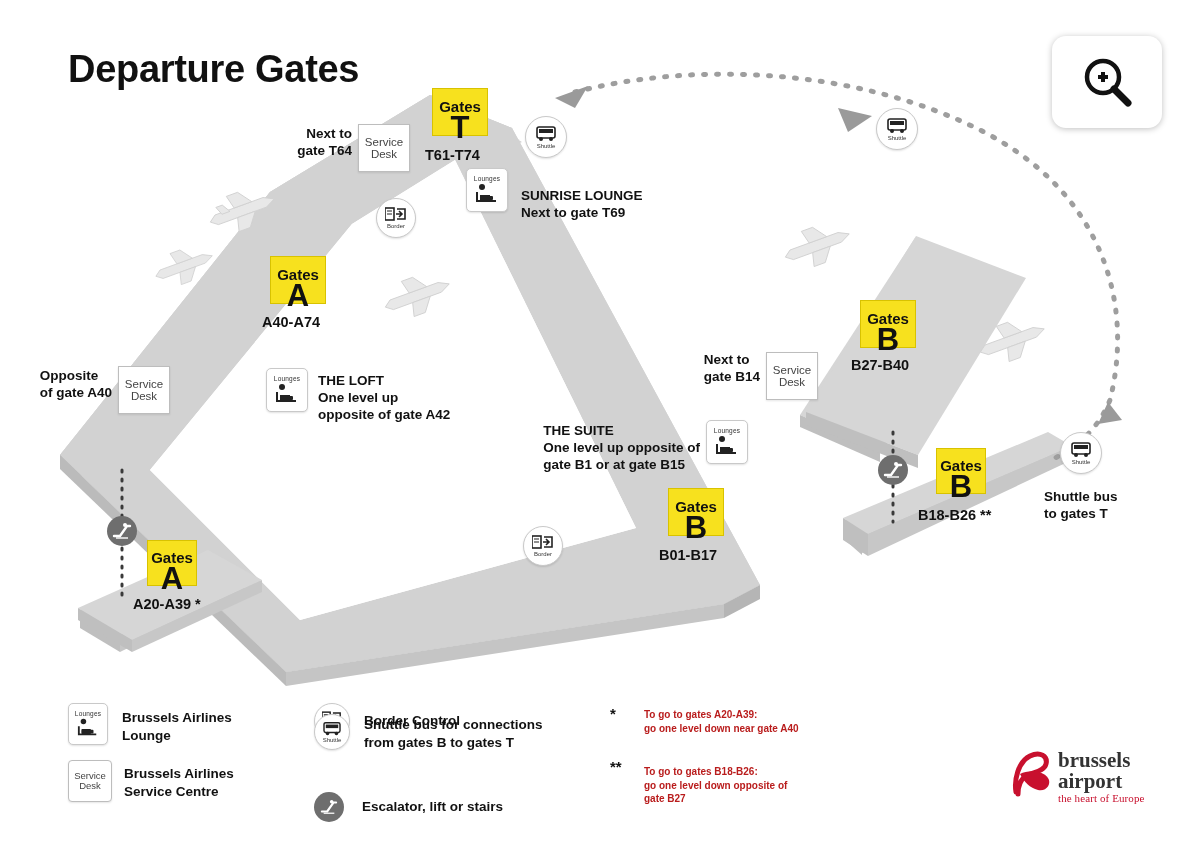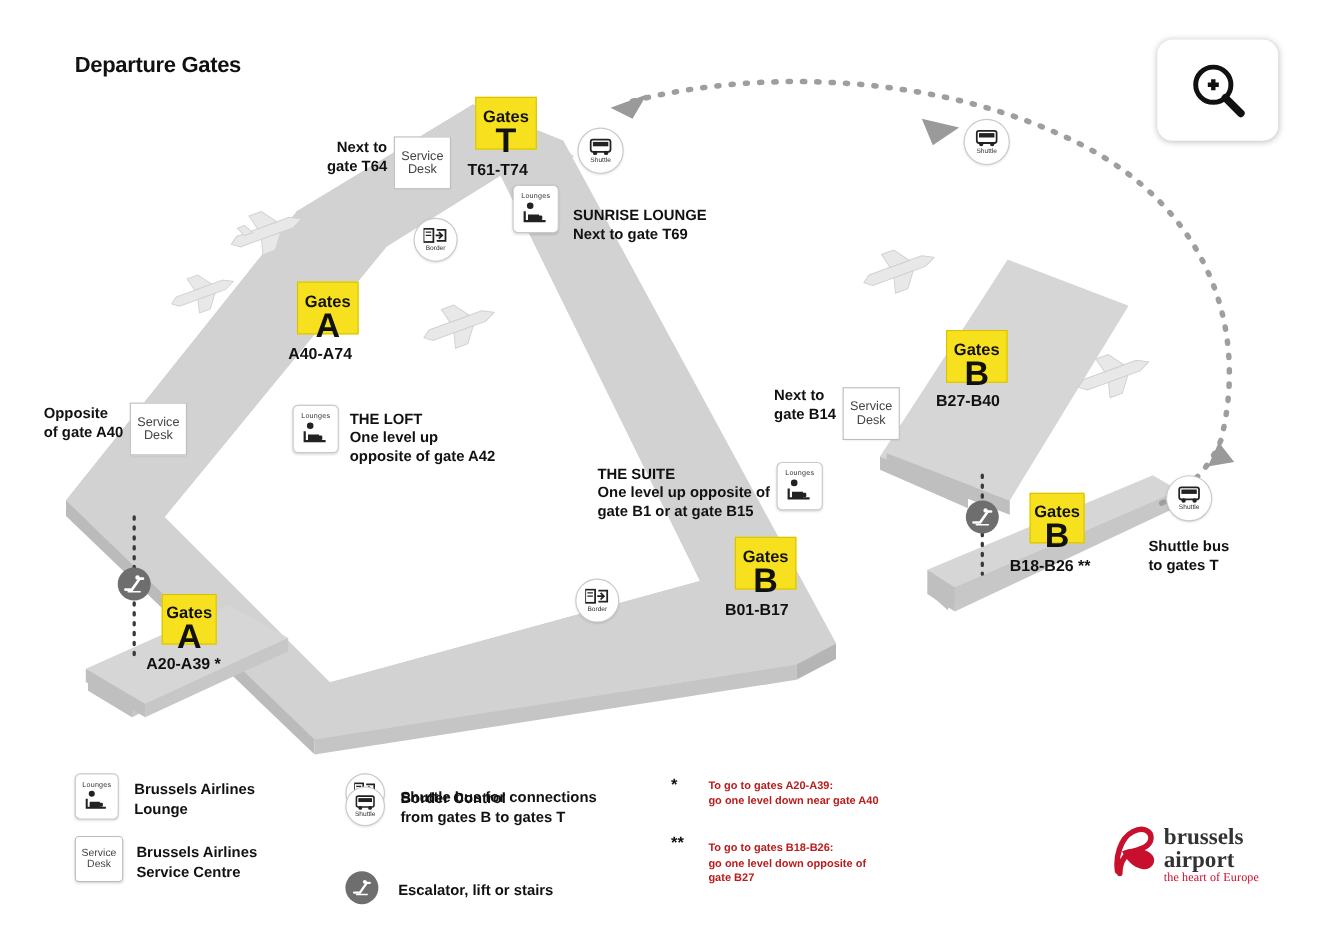--- a/index.html
+++ b/index.html
@@ -7,21 +7,21 @@
   body {
     width:1200px; height:855px; position:relative; background:#ffffff;
     font-family:"Liberation Sans", sans-serif; color:#111;
     overflow:hidden;
   }
   .map-root { position:absolute; inset:0; }
 
   
   #page-title {
     position:absolute; left:68px; top:48px;
-    font-size:20px; font-weight:bold; letter-spacing:-0.3px; color:#111;
+    font-size:38px; font-weight:bold; letter-spacing:-0.3px; color:#111;
   }
 
   
   #zoom-button {
     position:absolute; left:1052px; top:36px; width:110px; height:92px;
     background:#fff; border-radius:14px; box-shadow:0 1px 6px rgba(0,0,0,0.25);
     display:flex; align-items:center; justify-content:center; cursor:pointer;
   }
 
   
@@ -63,21 +63,21 @@
   }
   .service-box span { font-size:11.5px; color:#444; }
 
   
   .map-label {
     position:absolute; font-size:13.5px; font-weight:bold; color:#111;
     line-height:1.25; white-space:nowrap;
   }
 
   
-  .legend-item { position:absolute; display:flex; align-items:center; }
+  .legend-item { position:absolute; display:flex; align-items:flex-start; }
   .legend-text { font-size:13.5px; font-weight:bold; color:#111; line-height:1.3; }
   .note { position:absolute; font-size:10px; font-weight:bold; color:#b91c1c; line-height:1.35; }
   .note-star { position:absolute; font-size:15px; font-weight:bold; color:#111; }
 
   
   #brand { position:absolute; left:1008px; top:748px; width:160px; height:56px; }
   #brand .b-main { font-size:21px; font-weight:bold; color:#333; line-height:1.0; }
   #brand .b-sub { font-size:11px; color:#c8102e; letter-spacing:.1px; }
 </style>
 </head>

